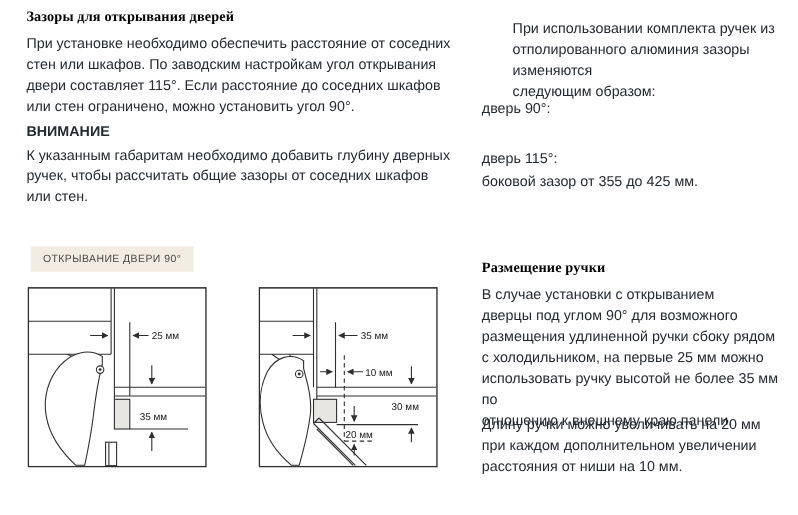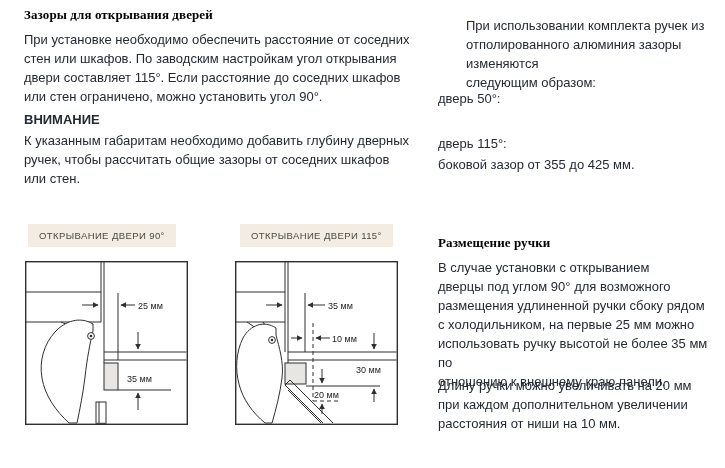--- a/index.html
+++ b/index.html
@@ -35,21 +35,20 @@
 двери составляет 115°. Если расстояние до соседних шкафов
 или стен ограничено, можно установить угол 90°.</p>
 
   <div class="abs attn-title" style="left:24px;top:110px;">ВНИМАНИЕ</div>
 
   <p class="abs para" style="left:24px;top:131px;width:395px;">К указанным габаритам необходимо добавить глубину дверных
 ручек, чтобы рассчитать общие зазоры от соседних шкафов
 или стен.</p>
 
   <div class="abs chip" style="left:28px;top:224px;">ОТКРЫВАНИЕ ДВЕРИ 90°</div>
-  <div class="abs chip" style="left:240px;top:224px;">ОТКРЫВАНИЕ ДВЕРИ 115°</div>
 
   <div class="diagram" style="left:25px;top:261px;">
     <svg viewBox="0 0 163 164" width="163" height="164">
       <defs>
         <marker id="ah1" viewBox="0 0 10 10" refX="9" refY="5" markerWidth="6" markerHeight="6" orient="auto-start-reverse">
           <path d="M0,0 L10,5 L0,10 Z" fill="#2f2f2f"></path>
         </marker>
       </defs>
       <g stroke="#2f2f2f" stroke-width="1" fill="none">
         <rect x="0.7" y="0.7" width="161.6" height="162.6" stroke-width="1.4"></rect>
@@ -157,21 +156,21 @@
       <text x="97" y="80.5">10 мм</text>
       <text x="121" y="112">30 мм</text>
       <text x="79" y="137">20 мм</text>
     </svg>
   </div>
 
   <p class="abs para" style="left:438px;top:16px;width:276px;margin-left:28px;">При использовании комплекта ручек из
 отполированного алюминия зазоры изменяются
 следующим образом:</p>
 
-  <div class="abs opt-line" style="left:438px;top:89px;">дверь 50°:</div>
+  <div class="abs opt-line" style="left:438px;top:89px;">дверь 90°:</div>
   <div class="abs opt-line" style="left:438px;top:134px;">дверь 115°:</div>
   <div class="abs opt-line" style="left:438px;top:155px;">боковой зазор от 355 до 425 мм.</div>
 
   <h2 class="abs red-title" style="left:438px;top:233px;">Размещение ручки</h2>
 
   <p class="abs para" style="left:438px;top:258px;width:280px;">В случае установки с открыванием
 дверцы под углом 90° для возможного
 размещения удлиненной ручки сбоку рядом
 с холодильником, на первые 25 мм можно
 использовать ручку высотой не более 35 мм по

